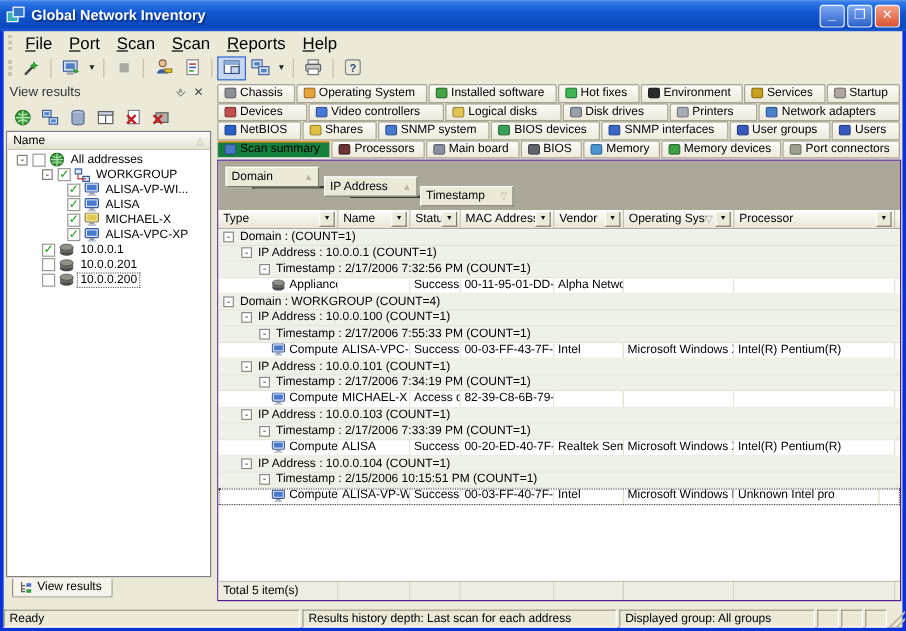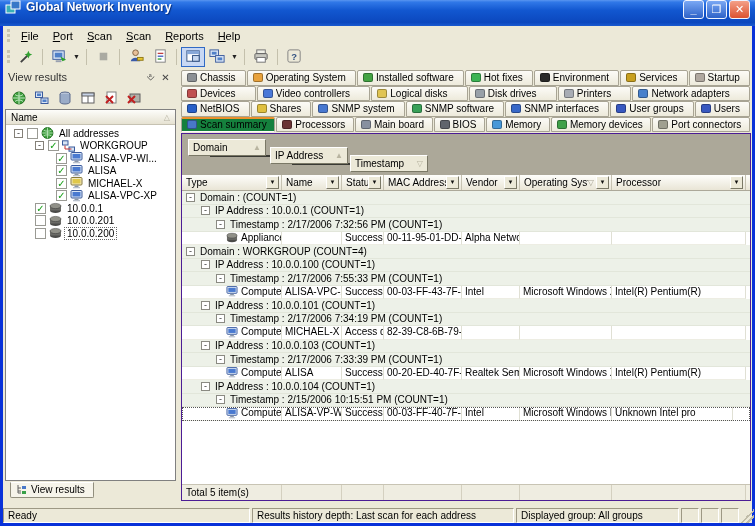--- a/index.html
+++ b/index.html
@@ -1,33 +1,33 @@
 <!DOCTYPE html>
 <html><head>
 <meta charset="utf-8">
 <style>
 *{box-sizing:border-box;margin:0;padding:0}
 html,body{width:755px;height:526px;overflow:hidden}
 body{font-family:"Liberation Sans","DejaVu Sans",sans-serif;font-size:10px;color:#000}
 #win{position:relative;width:755px;height:526px;background:#0831D9;overflow:hidden}
 
-.titlebar{position:absolute;left:0;top:0;right:0;height:26px;display:flex;align-items:flex-start;padding:0 5px;
+.titlebar{position:absolute;left:0;top:0;right:0;height:26px;display:flex;align-items:center;padding:0 5px;
  background:linear-gradient(180deg,#5A96F0 0%,#3078E8 8%,#1257D0 40%,#0B47BE 86%,#1A5AD0 100%);color:#fff}
 .title-icon{width:16px;height:16px;flex:none}
 .title-icon svg{width:16px;height:16px;display:block}
 .title-text{font-weight:bold;font-size:12px;margin-left:5px;flex:1;text-shadow:1px 1px 1px #08307E;white-space:nowrap}
 .winbtn{width:21px;height:19px;margin-left:2px;border:1px solid #F0F4FF;border-radius:3px;color:#fff;
  font-size:11px;line-height:16px;text-align:center;font-weight:bold;flex:none}
 .btn-min,.btn-max{background:linear-gradient(180deg,#7AA8F4,#2E62C8)}
 .btn-close{background:linear-gradient(180deg,#F4A088,#DC5230)}
 
 #content{position:absolute;left:3px;top:26px;right:3px;bottom:3px;background:#ECE9D8}
 .menubar{position:absolute;left:0;top:0;right:0;height:19px;display:flex;align-items:center}
 .menubar::before,.toolbar::before{content:"";width:0;height:13px;border-left:3px dotted #C8C4B0;margin:0 4px}
-.menu-item{display:inline-block;padding:2px 7px;font-size:11px}
+.menu-item{display:inline-block;padding:2px 7px;font-size:14px}
 .menu-item::first-letter{text-decoration:underline}
 .toolbar{position:absolute;left:0;top:19px;right:0;height:23px;display:flex;align-items:center}
 .tbtn{width:24px;height:20px;display:flex;align-items:center;justify-content:center;border:1px solid transparent}
 .tbtn svg{width:17px;height:17px;display:block}
 .tbtn.pressed{border:1px solid #316AC5;background:#C8D8F4}
 .tdrop{width:11px;height:20px;font-size:7px;color:#222;display:flex;align-items:center;justify-content:center}
 .tsep{width:1px;height:16px;background:#C4C0AC;margin:0 4px;flex:none}
 
 .main{position:absolute;left:0;top:42px;right:0;bottom:20px;display:flex}
 
@@ -448,21 +448,21 @@
               <div class="tab">
                 <span class="tab-ic" style="background: rgb(224, 192, 64);"></span>
                 <span class="tab-lb">Shares</span>
               </div>
               <div class="tab">
                 <span class="tab-ic" style="background: rgb(72, 120, 208);"></span>
                 <span class="tab-lb">SNMP system</span>
               </div>
               <div class="tab">
                 <span class="tab-ic" style="background: rgb(56, 160, 88);"></span>
-                <span class="tab-lb">SNMP software</span>
+                <span class="tab-lb">BIOS devices</span>
               </div>
               <div class="tab">
                 <span class="tab-ic" style="background: rgb(56, 104, 200);"></span>
                 <span class="tab-lb">SNMP interfaces</span>
               </div>
               <div class="tab">
                 <span class="tab-ic" style="background: rgb(56, 88, 192);"></span>
                 <span class="tab-lb">User groups</span>
               </div>
               <div class="tab">

